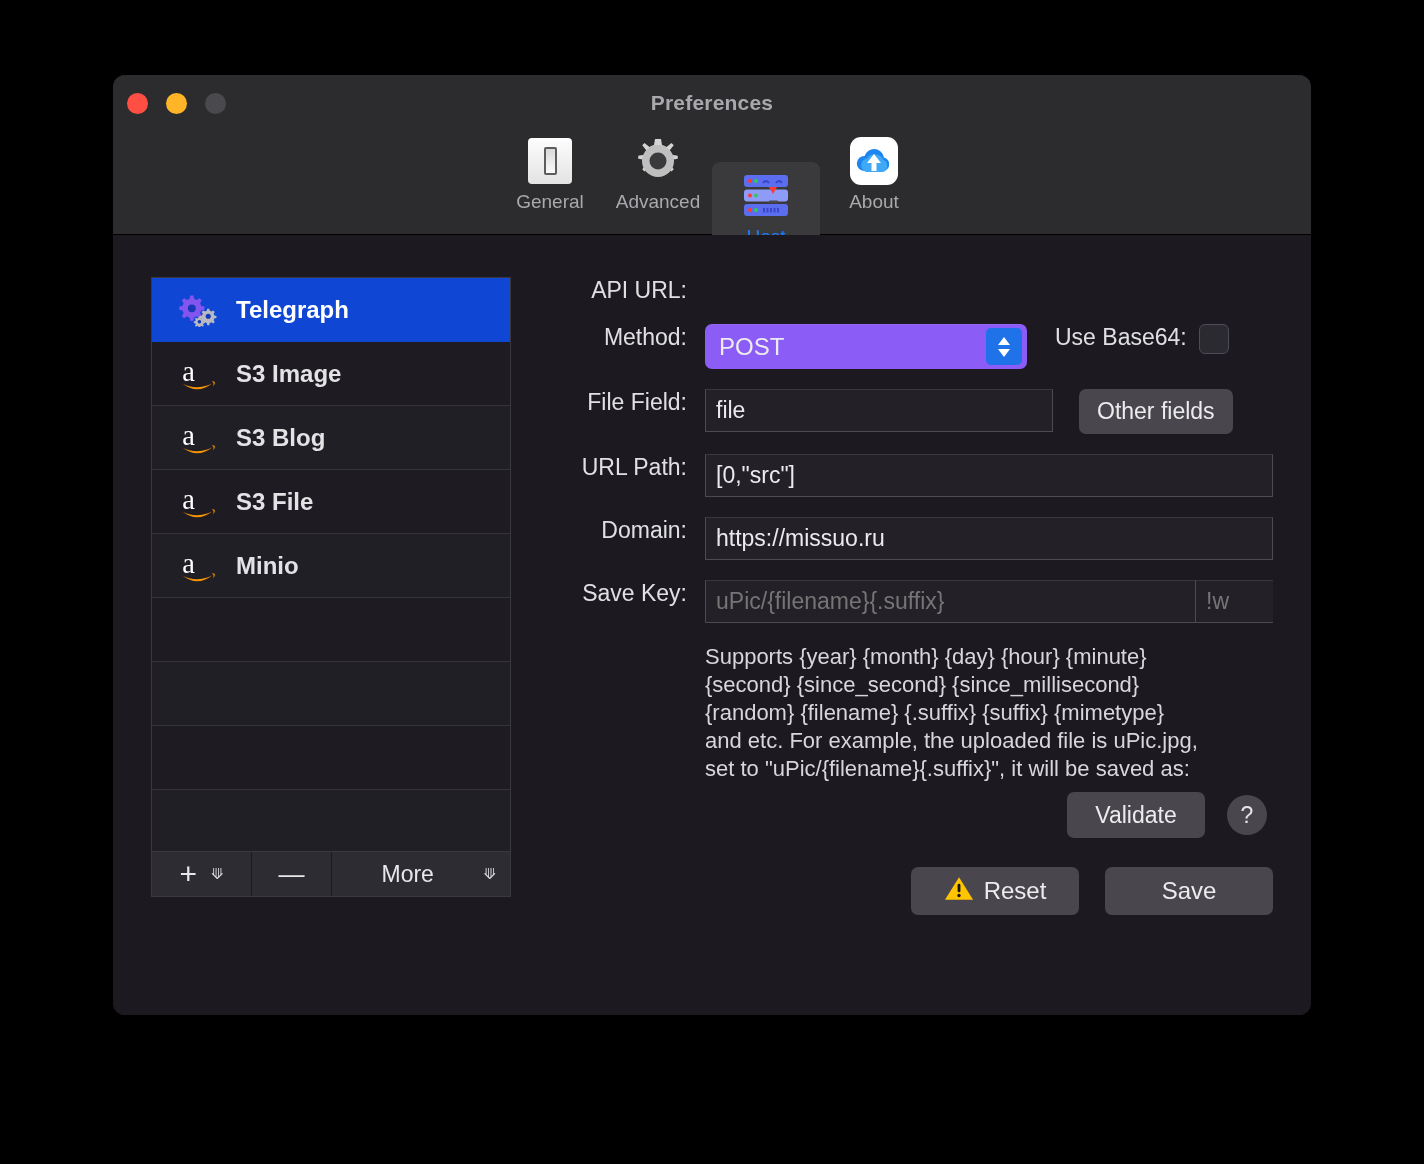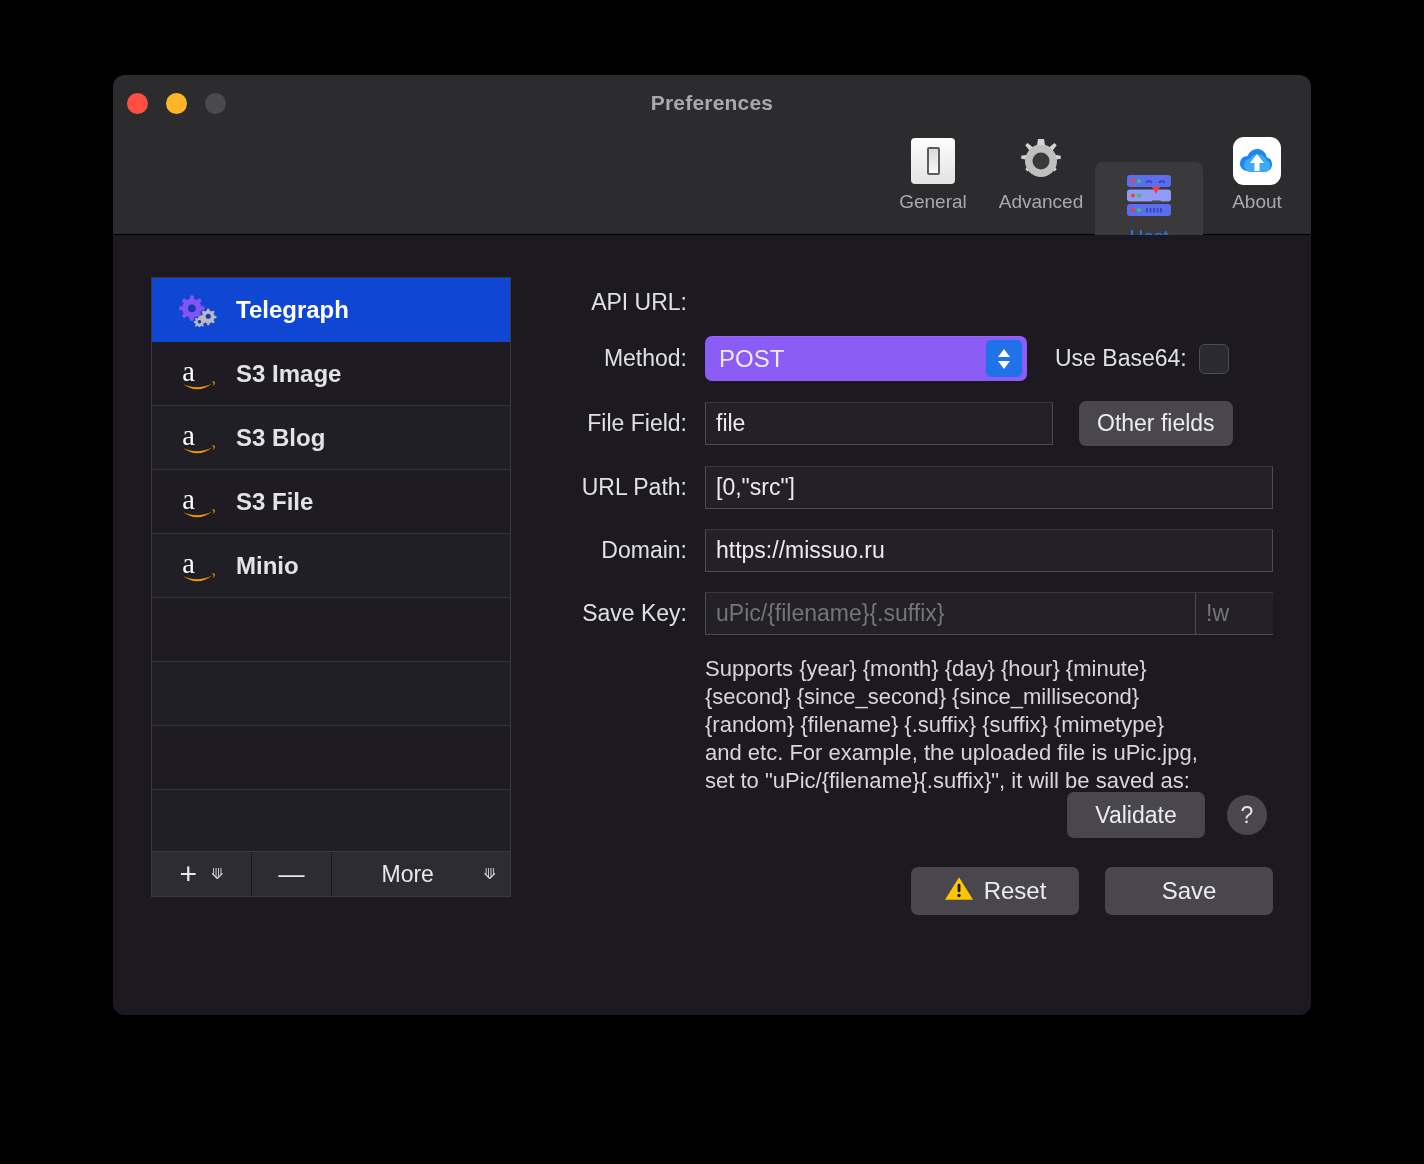--- a/index.html
+++ b/index.html
@@ -55,21 +55,21 @@
     font-size: 21px;
     font-weight: bold;
     letter-spacing: .2px;
   }
 
   .toolbar {
     position: absolute;
     left: 0; right: 0;
     top: 52px;
     display: flex;
-    justify-content: flex-end;
+    justify-content: center;
     align-items: flex-start;
     gap: 0px;
   }
 
   .tbitem {
     width: 108px;
     padding: 8px 4px 6px 4px;
     border-radius: 8px;
     text-align: center;
     cursor: default;
@@ -204,23 +204,22 @@
   .form {
     position: absolute;
     left: 440px;
     top: 42px;
     right: 38px;
     bottom: 0;
   }
 
   .frow {
     display: flex;
-    align-items: center;
+    align-items: flex-start;
     margin-bottom: 20px;
-    margin-top: 12px;
   }
   .flabel {
     width: 152px;
     text-align: right;
     padding-right: 18px;
     color: #e0e0e3;
     font-size: 23px;
     white-space: nowrap;
   }
 

